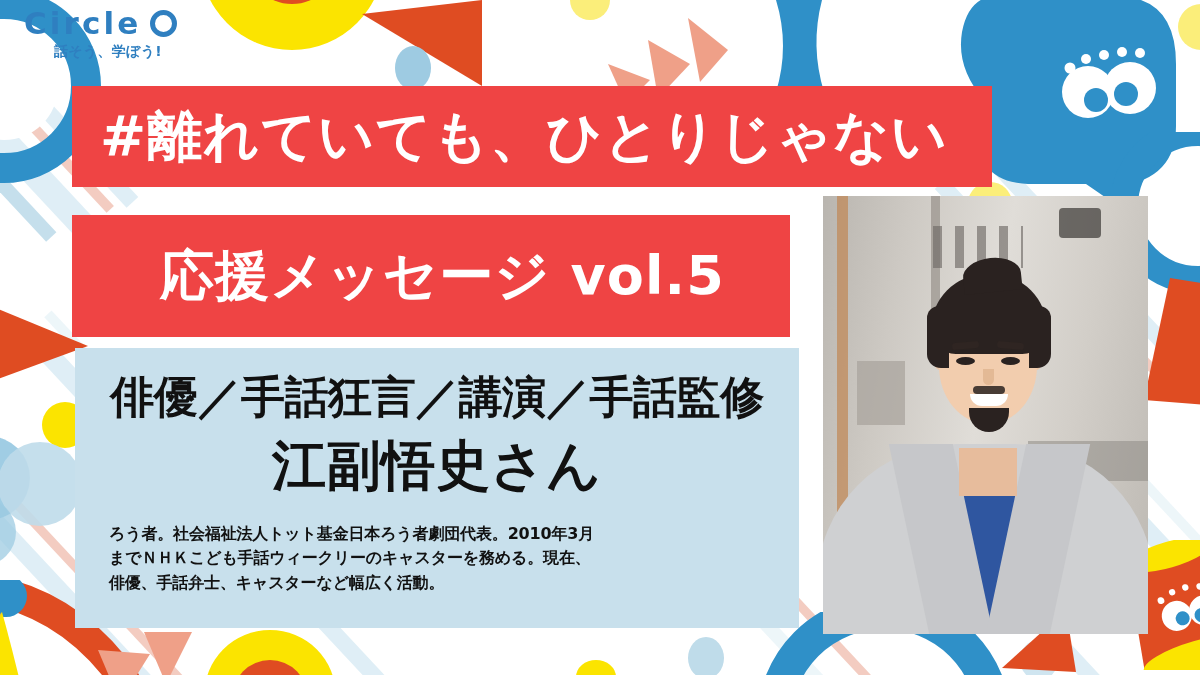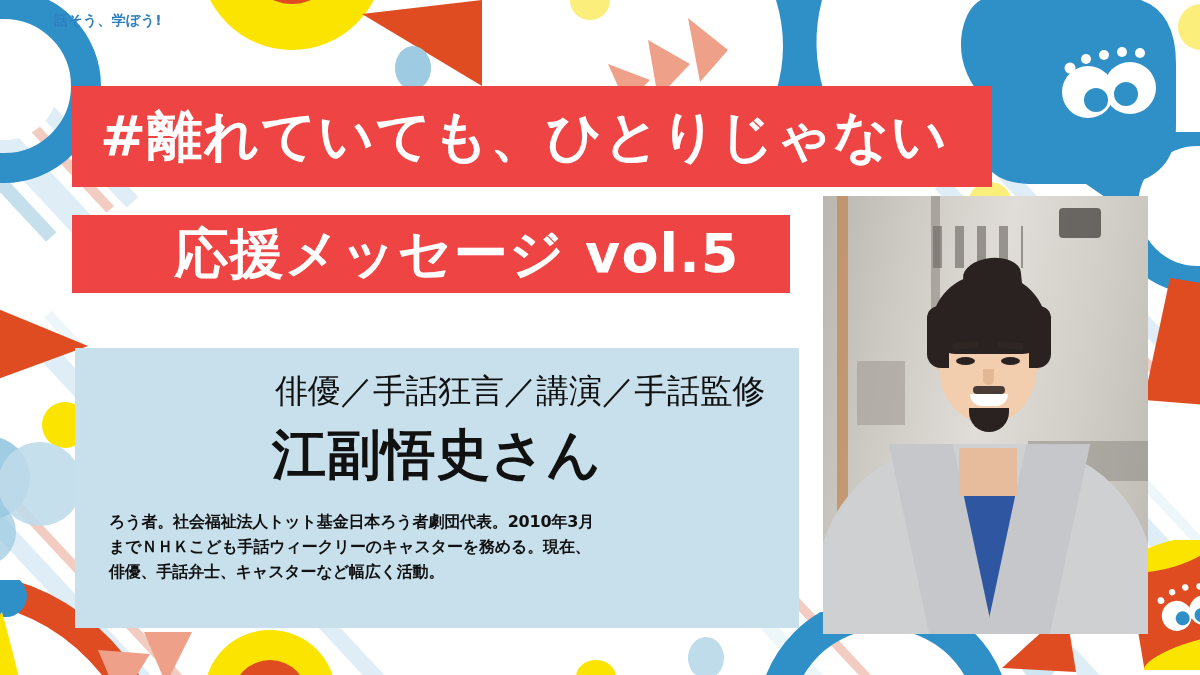--- a/index.html
+++ b/index.html
@@ -24,32 +24,32 @@
   }
   .banner-text{
     color:#ffffff;
     font-weight:bold;
     letter-spacing:0.02em;
     white-space:nowrap;
     line-height:1;
   }
   #banner-title{left:72px;top:86px;width:920px;height:101px;padding-left:28px;}
   #banner-title .banner-text{font-size:55px;}
-  #banner-vol{left:72px;top:215px;width:718px;height:78px;padding-left:52px;justify-content:center;}
+  #banner-vol{left:72px;top:215px;width:718px;height:122px;padding-left:88px;}
   #banner-vol .banner-text{font-size:54px;}
 
   
   #info-panel{
     position:absolute;left:75px;top:348px;width:724px;height:280px;
     background:#C8E0EC;
     box-sizing:border-box;
     padding:26px 34px 0 34px;
   }
   #role-line{
-    text-align:right;color:#111;font-weight:normal;font-size:33px;
+    text-align:center;color:#111;font-weight:bold;font-size:44px;
     line-height:1.05;letter-spacing:-0.01em;white-space:nowrap;
   }
   #guest-name{
     text-align:center;color:#111;font-weight:bold;font-size:54px;
     line-height:1.1;margin-top:16px;letter-spacing:0.01em;
   }
   #bio{
     color:#111;font-weight:bold;font-size:16px;line-height:1.55;
     margin-top:26px;text-align:left;letter-spacing:-0.01em;
   }
@@ -266,20 +266,24 @@
         <circle cx="82" cy="52" r="3.2" fill="#fff"></circle>
       </g>
     </svg>
 
     <svg width="90" height="70" style="position:absolute;left:990px;top:610px;">
       <path d="M 76 0 L 86 62 L 12 58 Z" fill="#DF4C22"></path>
     </svg>
   </div>
 
   <div id="logo">
+    <div id="logo-main">
+      <span>Circle</span>
+      <span id="logo-ring"></span>
+    </div>
     <div id="logo-tag">話そう、学ぼう!</div>
   </div>
 
   <div id="banner-title" class="banner">
     <span class="banner-text">#離れていても、ひとりじゃない</span>
   </div>
 
   <div id="banner-vol" class="banner">
     <span class="banner-text">応援メッセージ vol.5</span>
   </div>

